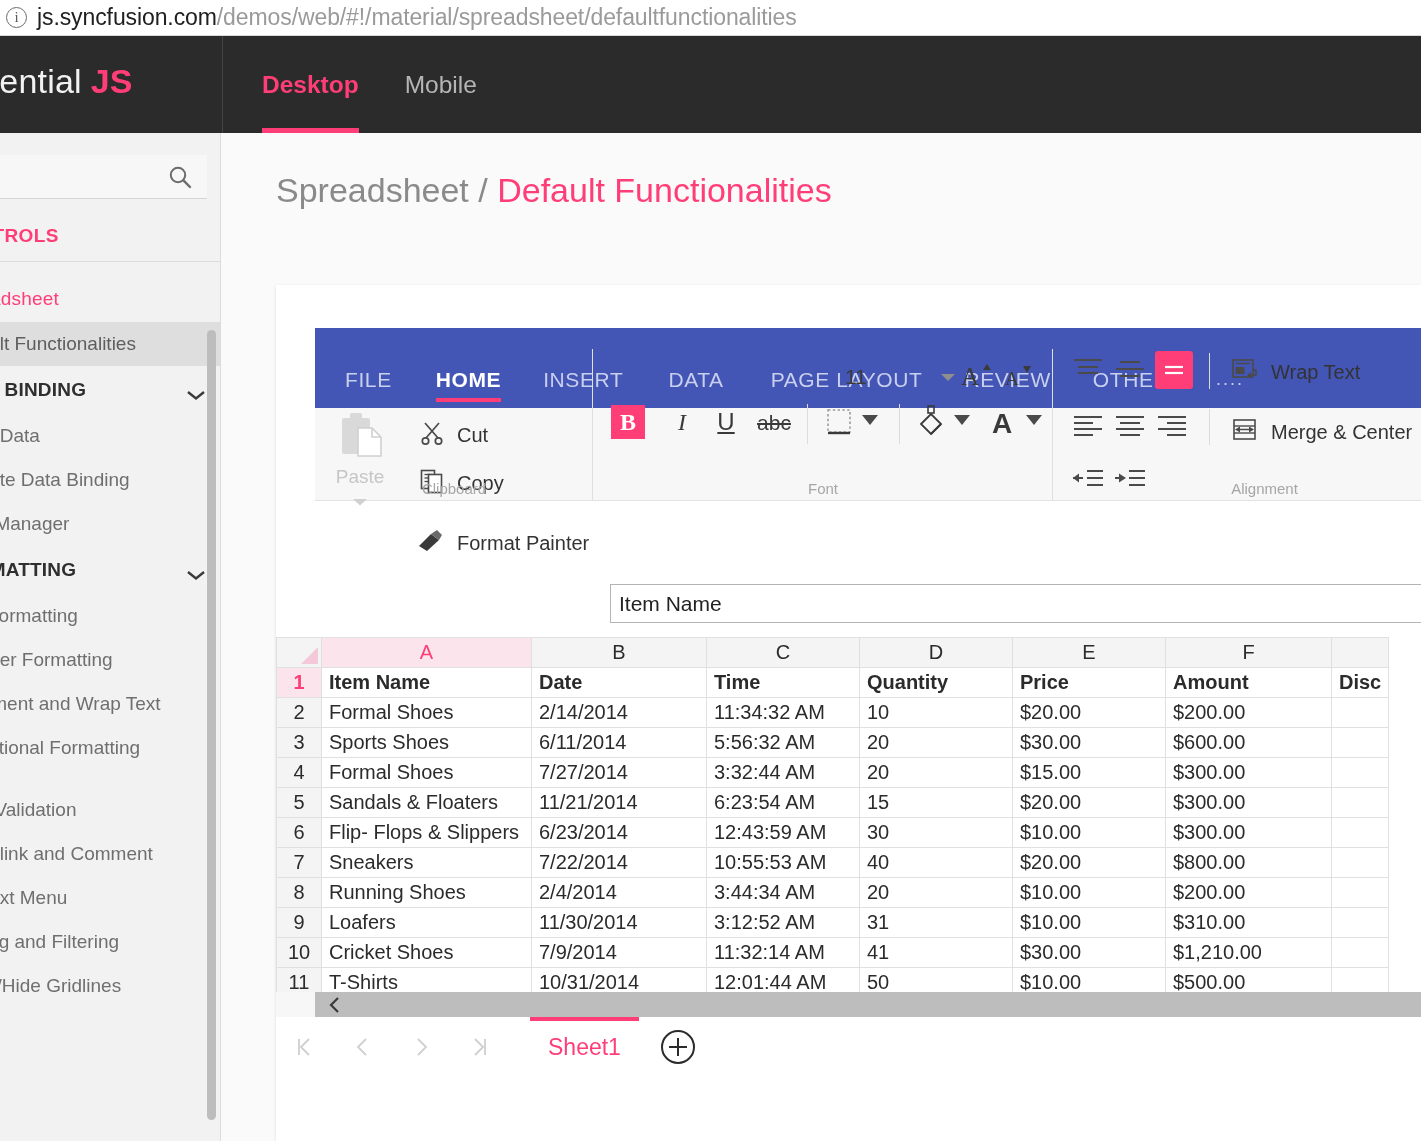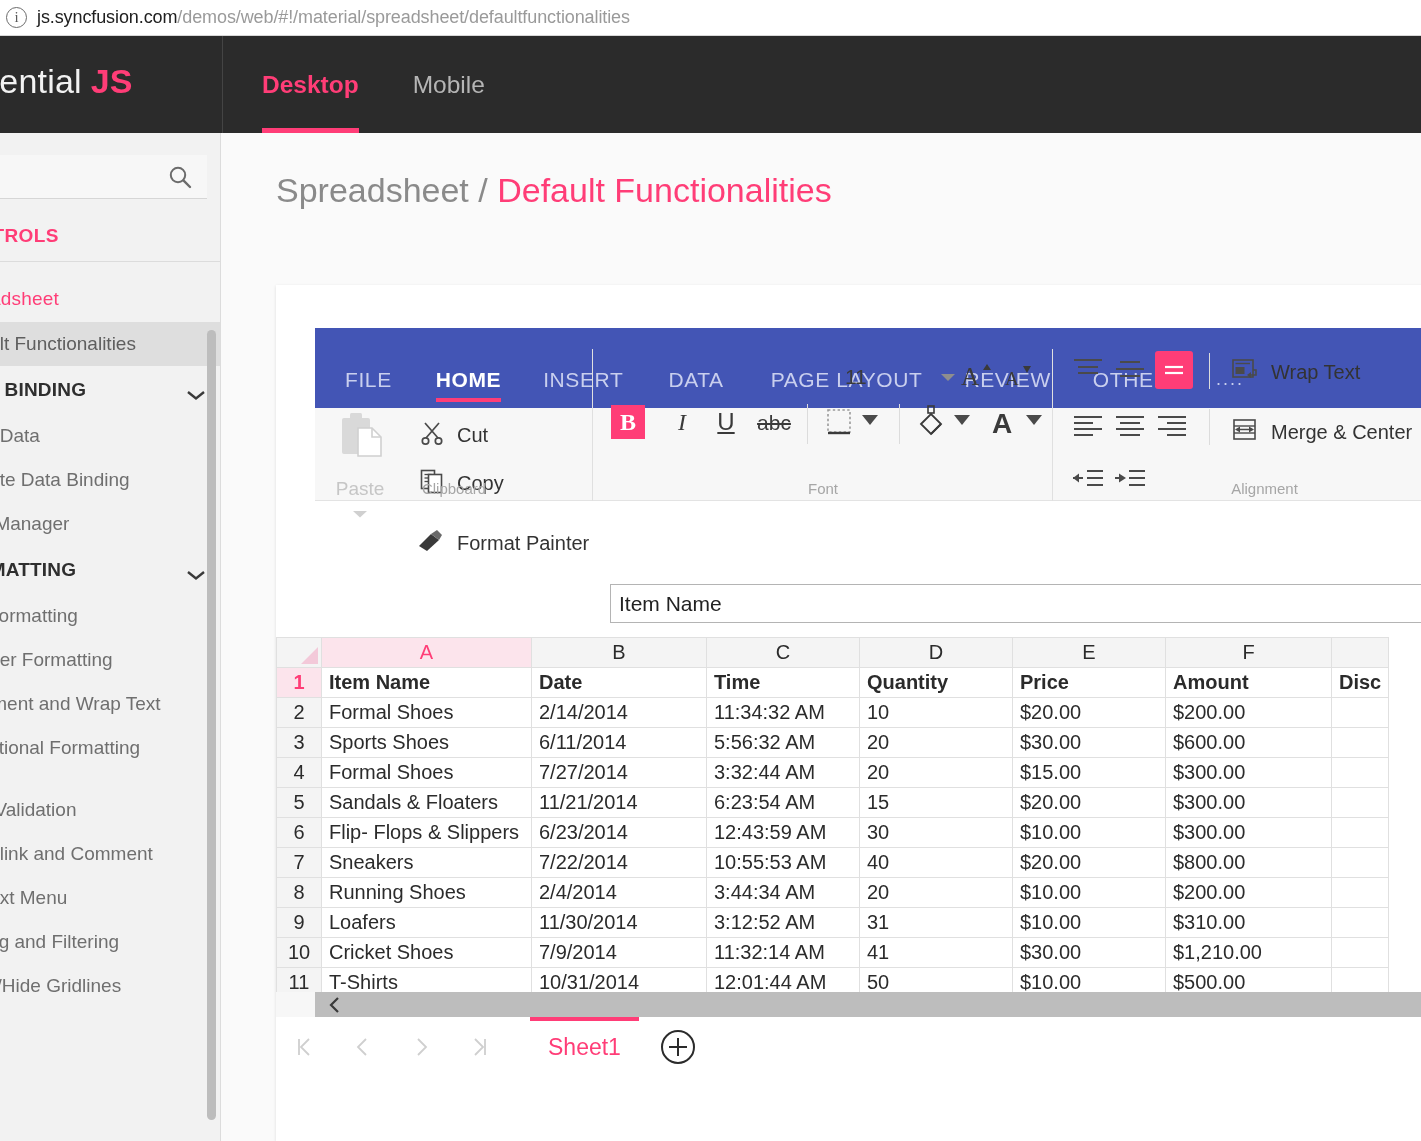--- a/index.html
+++ b/index.html
@@ -16,37 +16,37 @@
     position: absolute; left: 0; top: 0; width: 1421px; height: 36px;
     background: #ffffff; display: flex; align-items: center;
     border-bottom: 1px solid #d8d8d8;
   }
   .info-icon {
     width: 21px; height: 21px; border: 1.6px solid #6b6b6b; border-radius: 50%;
     margin-left: 6px; margin-right: 10px; flex: 0 0 auto;
     display: flex; align-items: center; justify-content: center;
     font-family: "Liberation Serif", serif; font-size: 15px; color: #5a5a5a; line-height: 1;
   }
-  .url-text { font-size: 18px; color: #9a9a9a; letter-spacing: -0.1px; white-space: nowrap; }
+  .url-text { font-size: 23px; color: #9a9a9a; letter-spacing: -0.1px; white-space: nowrap; }
   .url-text .host { color: #202020; }
 
   
   .site-header {
     position: absolute; left: 0; top: 36px; width: 1421px; height: 97px;
     background: #2b2b2b;
   }
   .brand {
     position: absolute; left: -58px; top: 26px;
     font-size: 34px; color: #f2f2f2; letter-spacing: 0.2px; white-space: nowrap;
   }
   .brand .js { color: #ff3d77; font-weight: bold; margin-left: 9px; }
   .hdr-divider {
     position: absolute; left: 222px; top: 0; width: 1px; height: 97px; background: #444;
   }
-  .hdr-tabs { position: absolute; left: 262px; top: 0; height: 97px; display: flex; align-items: center; gap: 16px; }
+  .hdr-tabs { position: absolute; left: 262px; top: 0; height: 97px; display: flex; align-items: center; gap: 8px; }
   .hdr-tab {
     position: relative; height: 97px; display: flex; align-items: center;
     font-size: 24.5px; padding: 0 0 0 0; cursor: pointer; white-space: nowrap;
   }
   .hdr-tab.active { color: #ff3d77; font-weight: bold; }
   .hdr-tab.inactive { color: #b5b5b5; margin-left: 38px; }
   .hdr-tab.active::after {
     content: ""; position: absolute; left: 0; right: 0; bottom: 0; height: 5px; background: #ff3d77;
   }
 
@@ -122,21 +122,21 @@
     font-size: 15px; color: #a6a6a6;
   }
   .group-sep { position: absolute; top: 8px; width: 1px; height: 152px; background: #e0e0e0; }
 
   
   .paste-btn {
     position: absolute; left: 14px; top: 4px; width: 62px; height: 84px;
     display: flex; flex-direction: column; align-items: center; justify-content: flex-start;
     cursor: default; opacity: 1;
   }
-  .paste-label { font-size: 19px; color: #c6c6c6; margin-top: 14px; }
+  .paste-label { font-size: 19px; color: #c6c6c6; margin-top: 2px; }
   .paste-caret { margin-top: 4px; }
   .cb-item {
     position: absolute; display: flex; align-items: center; gap: 12px;
     font-size: 20px; color: #333; cursor: pointer; white-space: nowrap;
   }
 
   
   .fontname {
     position: absolute; left: 0; top: 10px; width: 222px; height: 30px;
     display: flex; align-items: center; justify-content: space-between;

